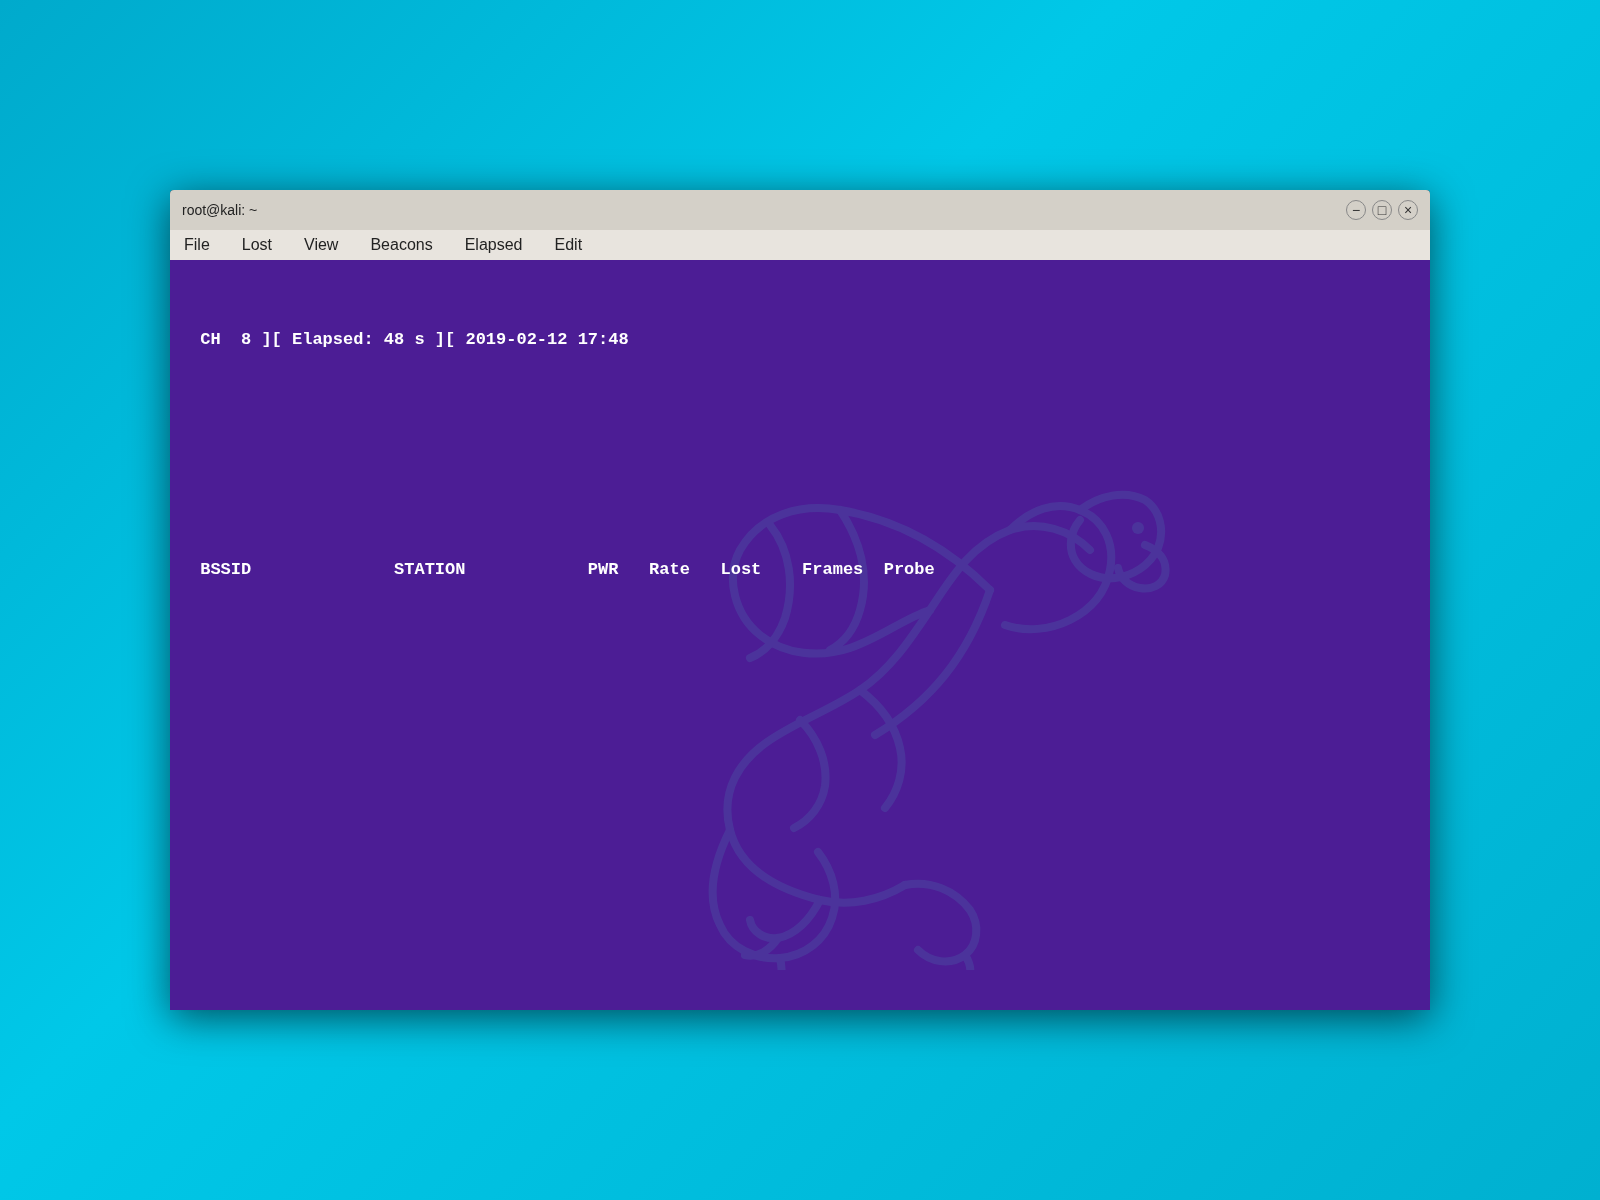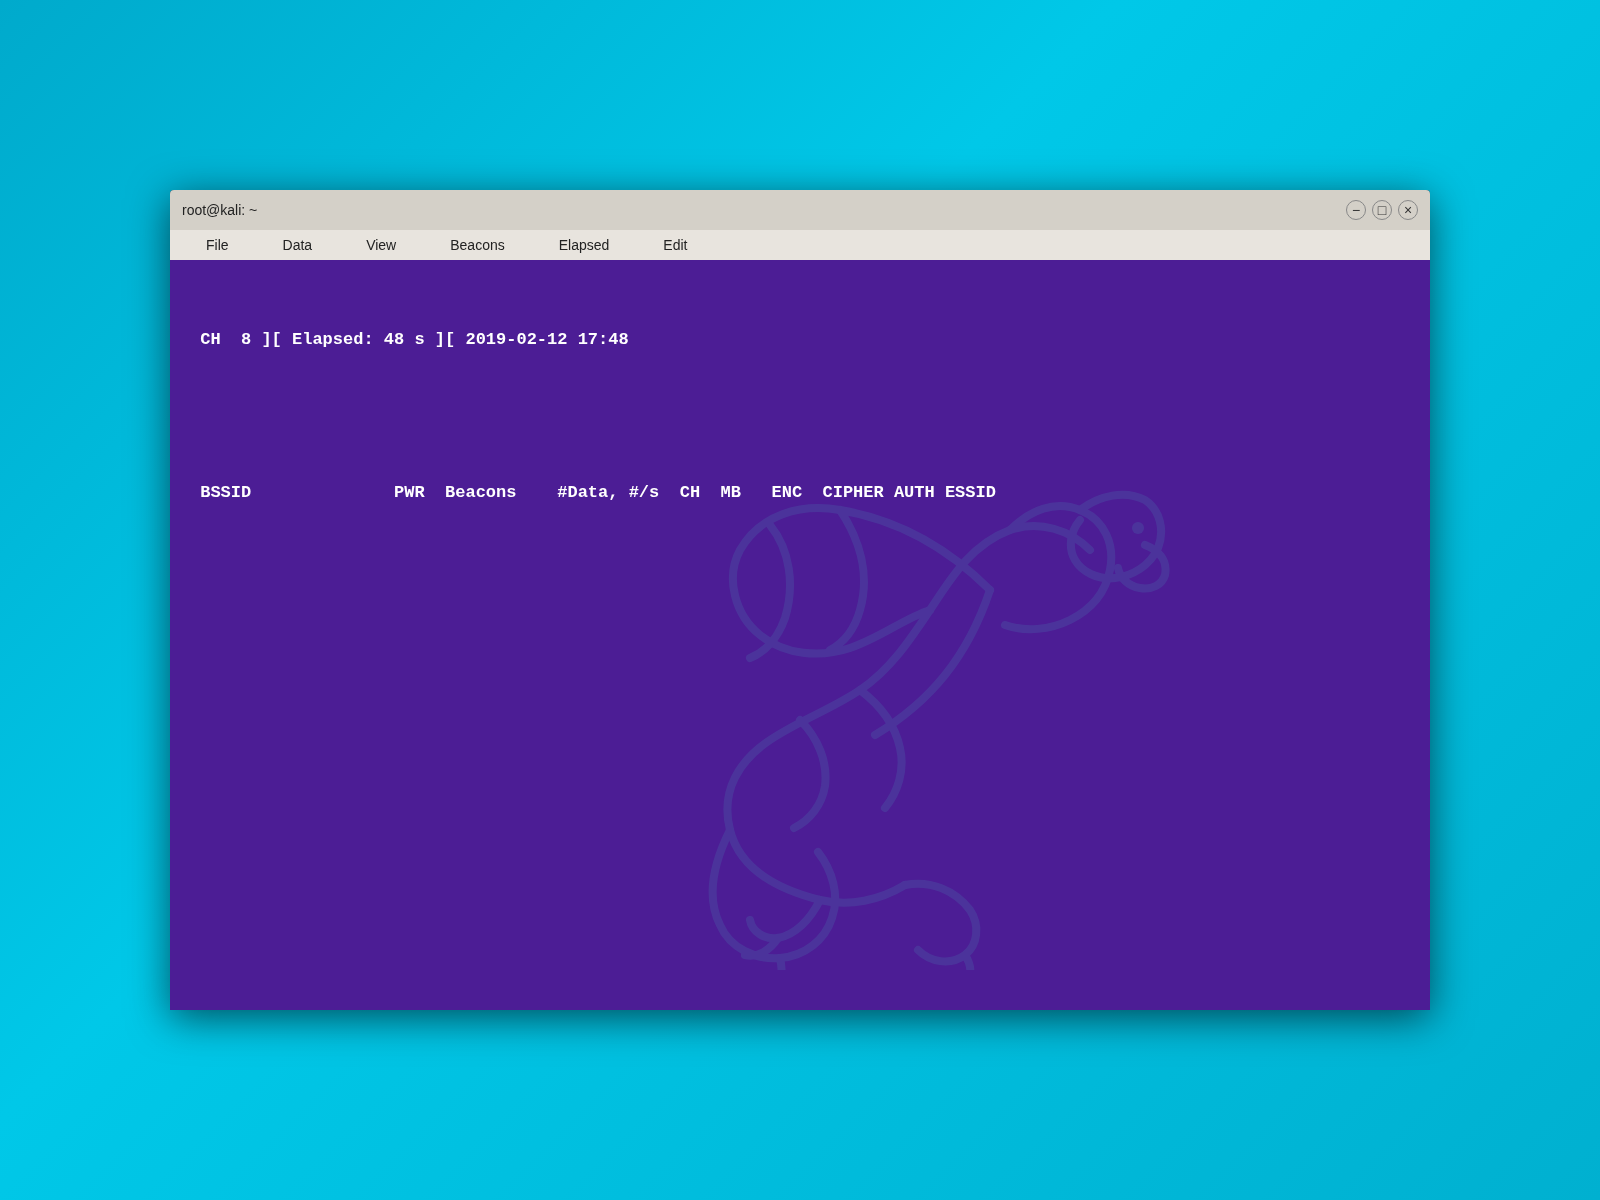--- a/index.html
+++ b/index.html
@@ -78,25 +78,24 @@
       background: #e8e4de;
       height: 30px;
       display: flex;
       align-items: center;
       padding: 0 8px;
       gap: 20px;
       flex-shrink: 0;
     }
 
     .menu-item {
-      font-size: 14px;
+      font-size: 16px;
       color: #222;
       cursor: pointer;
       padding: 2px 6px;
-      margin-left: 22px;
     }
 
     .terminal-body {
       flex: 1;
       background: #4c1d95;
       position: relative;
       overflow: hidden;
       padding: 16px 20px;
     }
 
@@ -146,21 +145,21 @@
           <span>□</span>
         </div>
         <div class="title-bar-btn">
           <span>×</span>
         </div>
       </div>
     </div>
 
     <div class="menu-bar">
       <span class="menu-item">File</span>
-      <span class="menu-item">Data</span>
+      <span class="menu-item">Lost</span>
       <span class="menu-item">View</span>
       <span class="menu-item">Beacons</span>
       <span class="menu-item">Elapsed</span>
       <span class="menu-item">Edit</span>
     </div>
 
     <div class="terminal-body">
 
       <svg class="dragon-watermark" viewBox="0 0 500 500" xmlns="http://www.w3.org/2000/svg">
 
@@ -193,20 +192,20 @@
           <path d="M 108 468 C 100 480 88 488 75 485"></path>
 
           <path d="M 190 220 C 210 235 225 255 230 278 C 235 300 228 322 215 338"></path>
           <path d="M 130 250 C 148 268 158 292 155 316 C 152 335 140 350 124 358"></path>
         </g>
       </svg>
 
       <div class="terminal-text">
         <span class="terminal-line bold-text"> CH  8 ][ Elapsed: 48 s ][ 2019-02-12 17:48</span>
         <span class="terminal-line"> </span>
-        <span class="terminal-line bold-text"> BSSID              PWR  Beacons    #Data, #/s  CH  MB   ENC  CIPHER AUTH ESSID</span>
         <span class="terminal-line"> </span>
+        <span class="terminal-line bold-text"> BSSID              STATION            PWR   Rate   Lost    Frames  Probe</span>
         <span class="terminal-line"> </span>
       </div>
 
     </div>
   </div>
 </div>
 
 </body></html>

